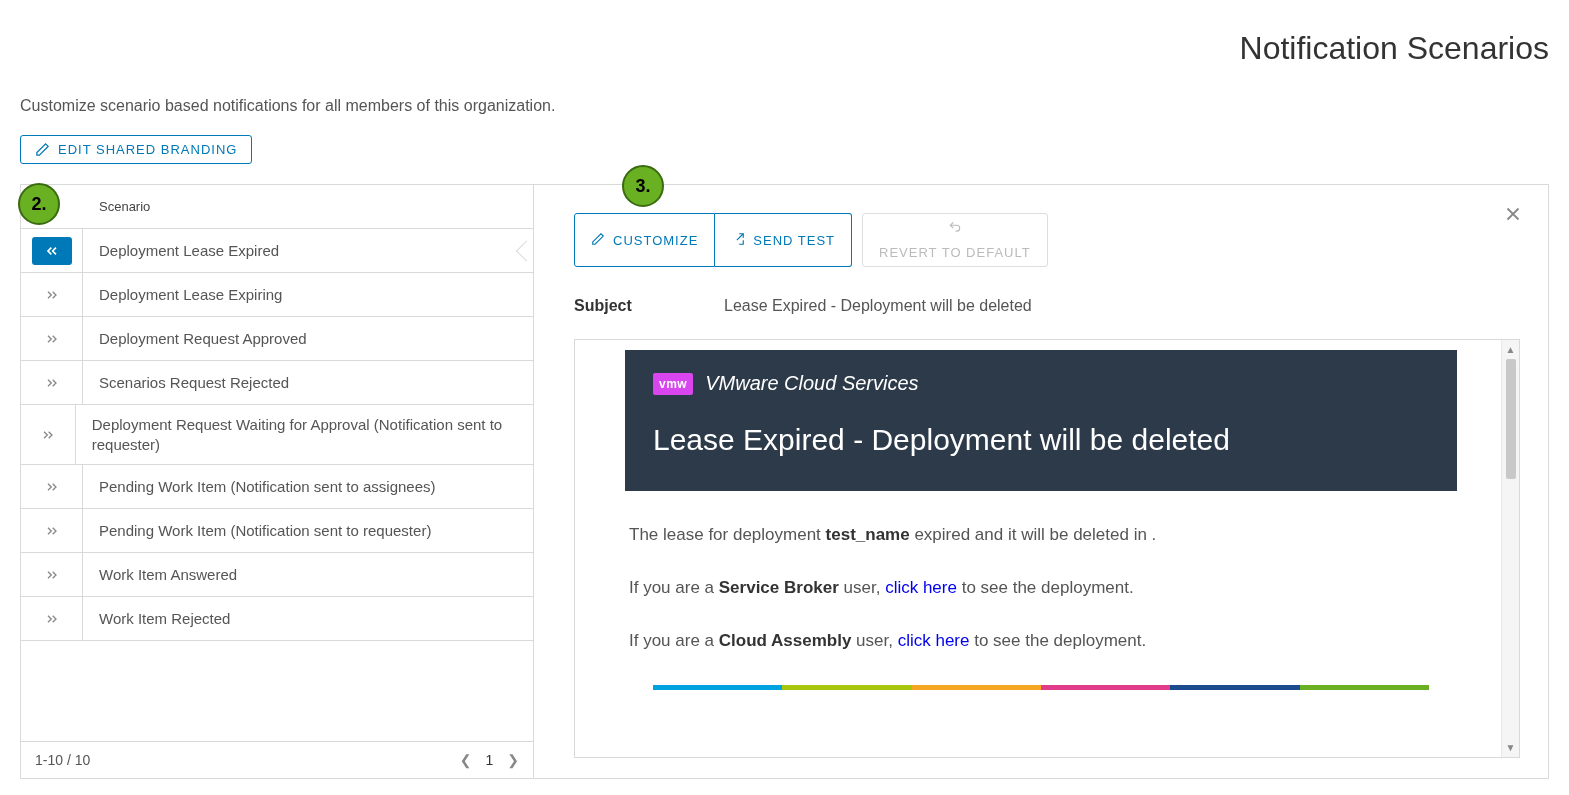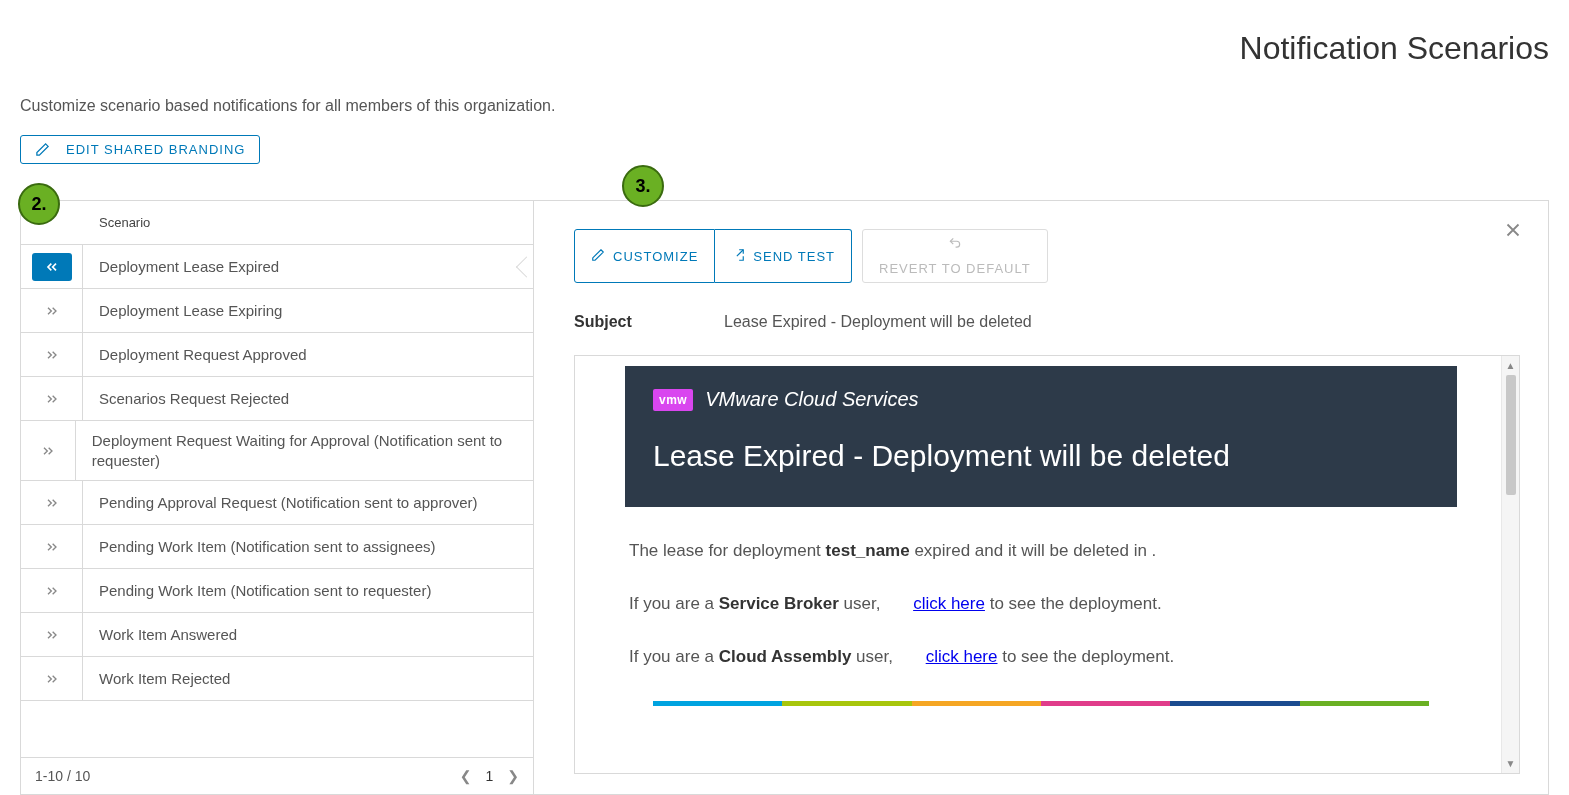--- a/index.html
+++ b/index.html
@@ -29,31 +29,31 @@
     text-align: right;
   }
   .page-sub {
     font-size: 16px;
     color: #555;
     margin-bottom: 20px;
   }
   .edit-branding {
     display: inline-flex;
     align-items: center;
-    gap: 16px;
+    gap: 8px;
     border: 1px solid var(--blue);
     color: var(--blue);
     background: #fff;
     padding: 6px 14px;
     font-size: 13px;
     letter-spacing: 1px;
     font-weight: 500;
     border-radius: 3px;
     cursor: pointer;
-    margin-bottom: 36px;
+    margin-bottom: 20px;
   }
   .pencil-icon svg { display:block; }
 
   .content {
     display: flex;
     border: 1px solid var(--border);
     position: relative;
     height: 595px;
   }
   .left {
@@ -208,21 +208,21 @@
     font-weight:600;
     padding:4px 6px;
     border-radius:2px;
     letter-spacing:0.5px;
   }
   .brand-name { font-size:20px; font-weight:400;font-style:italic;}
   .email-title { font-size:30px; font-weight:300; }
   .email-body { padding: 0 24px; color:#555; font-size:17px; line-height:1.6;}
   .email-body p { margin: 0 0 26px 0;}
   .email-body b { color:#333; font-weight:600;}
-  .email-body a { color: var(--link); text-decoration:underline; cursor:pointer;margin-left:28px;}
+  .email-body a { color: var(--link); cursor:pointer;}
   .rainbow {
     height:5px;
     margin: 30px 24px 0 24px;
     display:flex;
   }
   .rainbow div { flex:1; }
   .scrollbar-track {
     width:18px;
     background:#f5f5f5;
     border-left:1px solid #e8e8e8;
@@ -318,29 +318,20 @@
             <div class="label">Scenarios Request Rejected</div>
           </div>
           <div class="row">
             <div class="expander">
               <svg width="16" height="16" viewBox="0 0 24 24" fill="none" stroke="currentColor" stroke-width="2">
                 <path d="M6 7l5 5-5 5"></path>
                 <path d="M13 7l5 5-5 5"></path>
               </svg>
             </div>
             <div class="label">Deployment Request Waiting for Approval (Notification sent to requester)</div>
-          </div>
-          <div class="row">
-            <div class="expander">
-              <svg width="16" height="16" viewBox="0 0 24 24" fill="none" stroke="currentColor" stroke-width="2">
-                <path d="M6 7l5 5-5 5"></path>
-                <path d="M13 7l5 5-5 5"></path>
-              </svg>
-            </div>
-            <div class="label">Pending Approval Request (Notification sent to approver)</div>
           </div>
           <div class="row">
             <div class="expander">
               <svg width="16" height="16" viewBox="0 0 24 24" fill="none" stroke="currentColor" stroke-width="2">
                 <path d="M6 7l5 5-5 5"></path>
                 <path d="M13 7l5 5-5 5"></path>
               </svg>
             </div>
             <div class="label">Pending Work Item (Notification sent to assignees)</div>
           </div>

